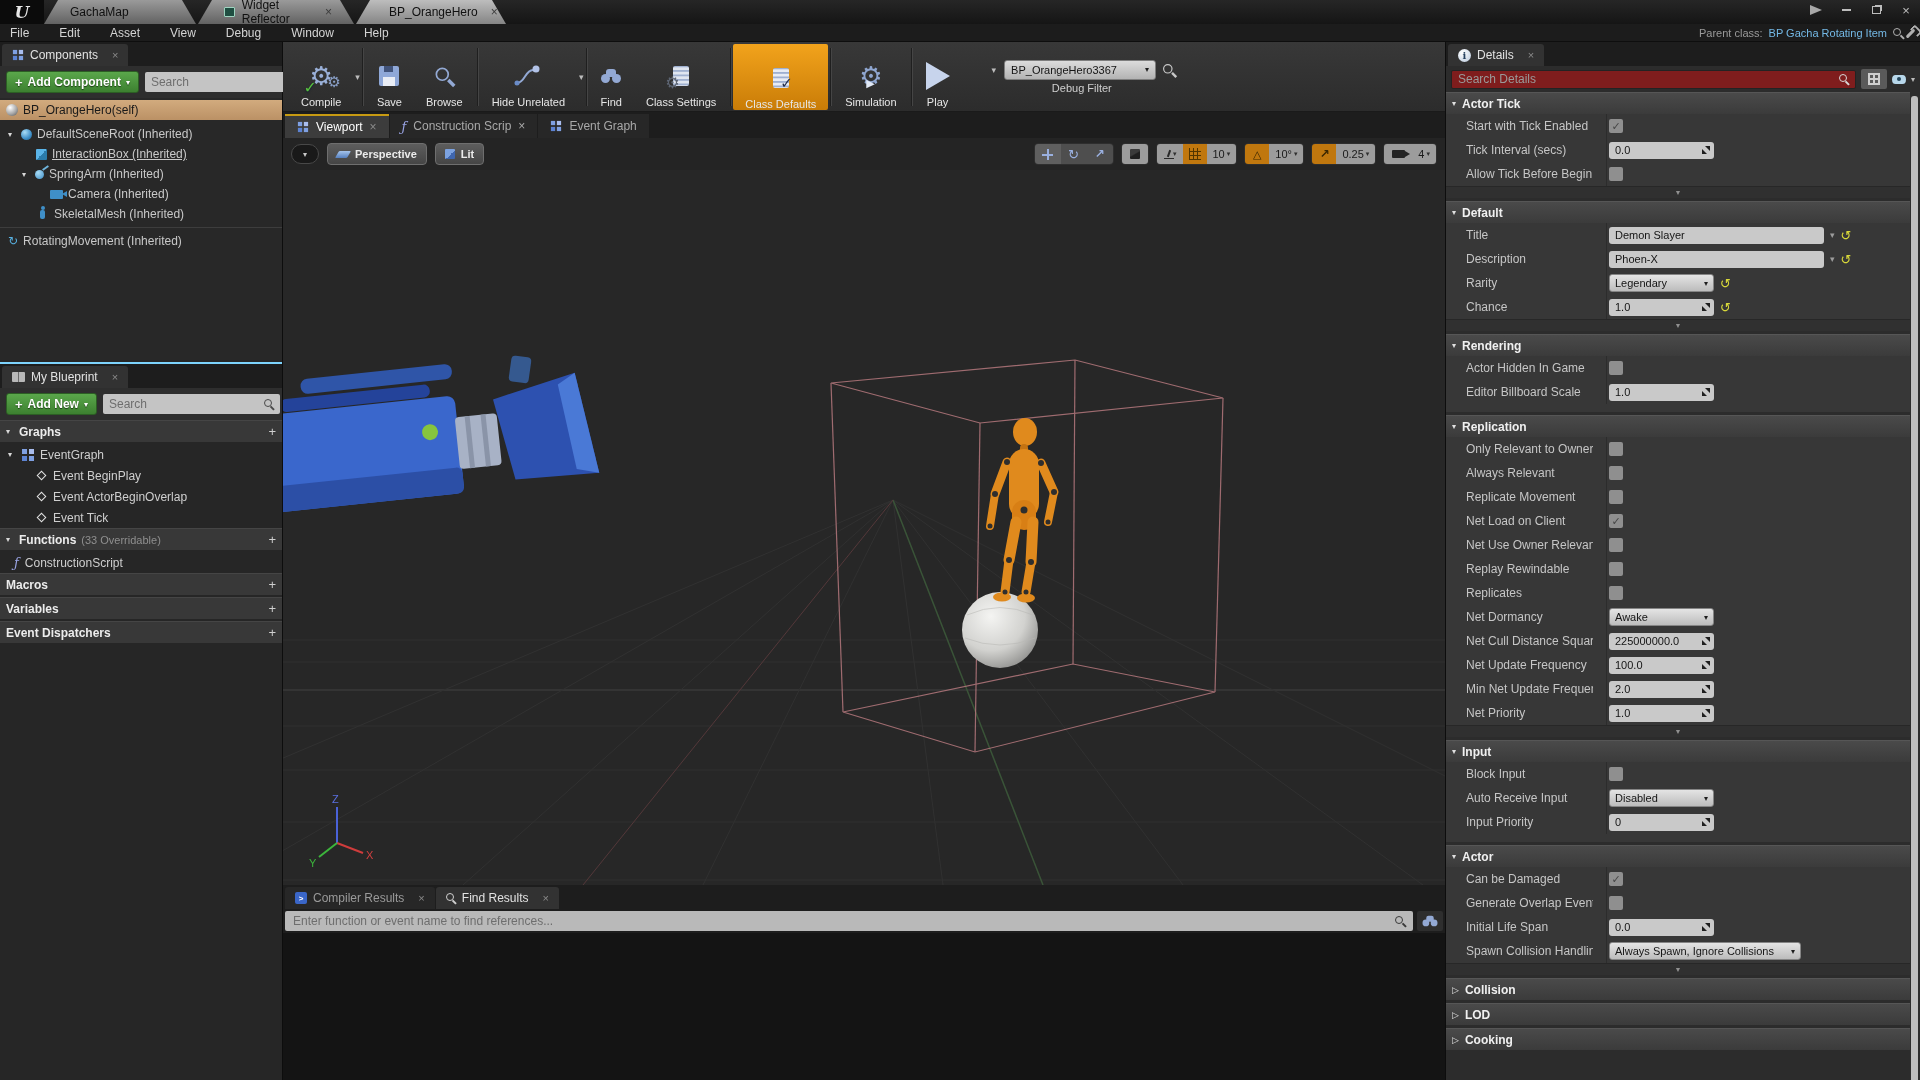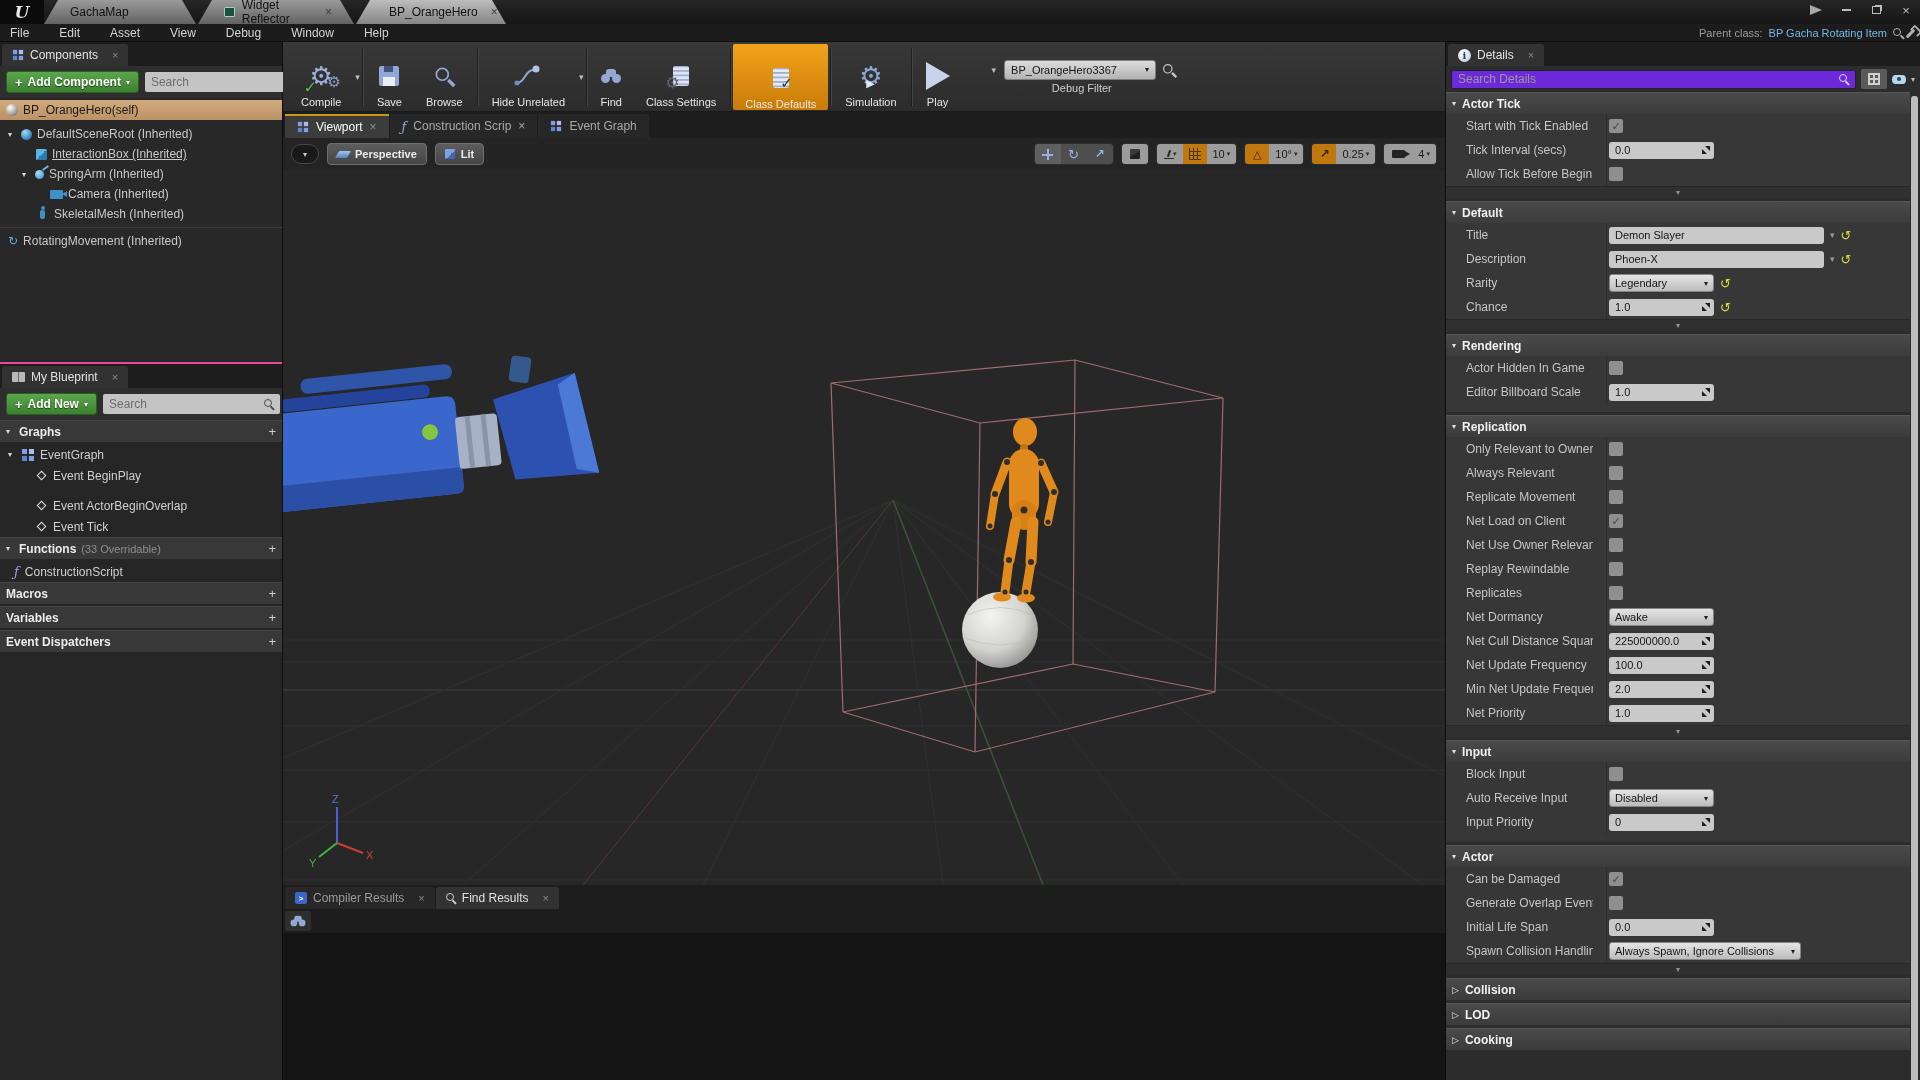--- a/index.html
+++ b/index.html
@@ -32,21 +32,21 @@
   .wrench{width:3px;height:11px;background:#b0b0b0;border-radius:2px;transform:rotate(45deg);position:relative;display:inline-block;}
   .wrench::before{content:"";position:absolute;top:-4px;left:-2px;width:7px;height:5px;border:2px solid #b0b0b0;border-bottom:none;border-radius:3px 3px 0 0;}
   
   .ptabs{height:24px;background:#1d1d1d;display:flex;align-items:flex-end;padding-left:2px;}
   .ptab{height:22px;background:#323232;display:flex;align-items:center;gap:6px;padding:0 10px;font-size:12px;color:#e2e2e2;
     border-radius:3px 3px 0 0;}
   .ptab .x{color:#8a8a8a;font-size:11px;margin-left:8px;}
   .ptab.dim{background:#272727;color:#9a9a9a;}
   
   #leftcol{position:absolute;left:0;top:42px;width:283px;bottom:0;background:#262626;border-right:1px solid #0d0d0d;}
-  #components{position:absolute;left:0;top:0;width:100%;height:322px;border-bottom:2px solid #ec4899;}
+  #components{position:absolute;left:0;top:0;width:100%;height:322px;border-bottom:2px solid #7dd3fc;}
   .addrow{height:32px;background:#2e2e2e;display:flex;align-items:center;gap:6px;padding:0 6px;}
   .greenbtn{height:22px;background:linear-gradient(#5aa74b,#3c8030);border:1px solid #2c5f24;border-radius:3px;color:#fff;
     font-weight:bold;font-size:12px;display:flex;align-items:center;gap:5px;padding:0 8px;text-shadow:0 1px 1px #1c3c14;white-space:nowrap;}
   .greenbtn .plus{font-size:13px;} .greenbtn .dar{font-size:8px;}
   .searchbox{flex:1;height:20px;background:#c4c4c4;border-radius:2px;display:flex;align-items:center;padding:0 6px;color:#5a5a5a;}
   .searchbox input{flex:1;border:none;background:transparent;font-size:12px;color:#3a3a3a;outline:none;min-width:0;font-family:inherit;}
   .searchbox input::placeholder{color:#6e6e6e;opacity:1;}
   #comptree{background:#282828;height:262px;padding-top:2px;font-size:12px;}
   .crow{height:20px;display:flex;align-items:center;gap:5px;color:#c9c9c9;white-space:nowrap;}
   .crow.sel{background:linear-gradient(#d2ab7e,#bb9165);color:#1a1a1a;}
@@ -156,21 +156,21 @@
   .term-ic{width:12px;height:12px;background:#3a66c8;border-radius:2px;color:#fff;font-size:8px;font-weight:bold;display:flex;align-items:center;justify-content:center;}
   #findbar{height:24px;background:#1d1d1d;display:flex;align-items:center;gap:4px;padding:0 2px;}
   #findinput{flex:1;height:20px;background:#b9b9b9;border-radius:2px;display:flex;align-items:center;padding:0 8px;color:#4e4e4e;}
   #findinput input{flex:1;border:none;background:transparent;outline:none;font-size:12px;color:#3a3a3a;font-family:inherit;}
   #findinput input::placeholder{color:#6e6e6e;opacity:1;}
   .binocbtn{width:26px;height:20px;background:#2e2e2e;border-radius:2px;display:flex;align-items:center;justify-content:center;}
   .binoc.small{transform:scale(.75);} 
   
   #details{position:absolute;left:1445px;top:42px;right:0;bottom:0;background:#2c2c2c;border-left:1px solid #0d0d0d;}
   #dsearchrow{height:26px;display:flex;align-items:center;gap:5px;padding:0 5px;background:#2c2c2c;}
-  #dsearch{flex:1;height:19px;background:#6d28d9;border:1px solid #232323;border-radius:2px;display:flex;align-items:center;padding:0 6px;color:#cfcfcf;}
+  #dsearch{flex:1;height:19px;background:#7f1d1d;border:1px solid #232323;border-radius:2px;display:flex;align-items:center;padding:0 6px;color:#cfcfcf;}
   #dsearch input{flex:1;border:none;background:transparent;outline:none;font-size:12px;color:#cfcfcf;font-family:inherit;min-width:0;}
   #dsearch input::placeholder{color:#9a9a9a;opacity:1;}
   .gridbtn{width:26px;height:20px;background:#5a5a5a;border-radius:2px;display:flex;align-items:center;justify-content:center;}
   .gridico{width:12px;height:12px;background-image:
     repeating-linear-gradient(0deg,#cfcfcf 0 2px,transparent 2px 5px),
     repeating-linear-gradient(90deg,#cfcfcf 0 2px,transparent 2px 5px);}
   #dscroll{position:absolute;left:0;top:50px;right:10px;bottom:0;overflow:hidden;}
   #dscrollbar{position:absolute;right:2px;top:54px;width:7px;height:990px;background:#bdbdbd;border-radius:3px;}
   .dsection{margin-bottom:3px;background:#373737;}
   .dhead{height:22px;background:linear-gradient(#4a4a4a,#3b3b3b);border-top:1px solid #565656;display:flex;align-items:center;gap:6px;padding-left:6px;}
@@ -337,21 +337,21 @@
     </div>
     <div class="brow" style="padding-left:8px;">
       <span class="tarr">▾</span>
       <span class="sq4"></span>
       <span>EventGraph</span>
     </div>
     <div class="brow" style="padding-left:36px;">
         <span class="diam"></span>
         <span>Event BeginPlay</span>
       </div>
-      <div class="brow" style="padding-left:36px;margin-top:9px;">
+      <div class="brow" style="padding-left:36px;">
         <span class="diam"></span>
         <span>Event ActorBeginOverlap</span>
       </div>
       <div class="brow" style="padding-left:36px;">
         <span class="diam"></span>
         <span>Event Tick</span>
       </div>
     <div class="bsec">
       <span class="tarr">▾</span>
       <b>Functions</b>
@@ -654,20 +654,24 @@
       <span>Compiler Results</span>
       <span class="x">×</span>
     </div>
     <div class="ptab">
       <span class="mag" style="color:#d0d0d0;"></span>
       <span>Find Results</span>
       <span class="x">×</span>
     </div>
   </div>
   <div id="findbar">
+    <div id="findinput">
+      <input placeholder="Enter function or event name to find references..." style="">
+      <span class="mag" style="color:#3a3a3a;"></span>
+    </div>
     <div class="binocbtn">
       <span class="binoc small">
           <i></i>
         </span>
     </div>
   </div>
   <div style="position:absolute;left:0;right:0;top:48px;bottom:0;background:#141414;"></div>
 </div>
 
 <div id="details">

